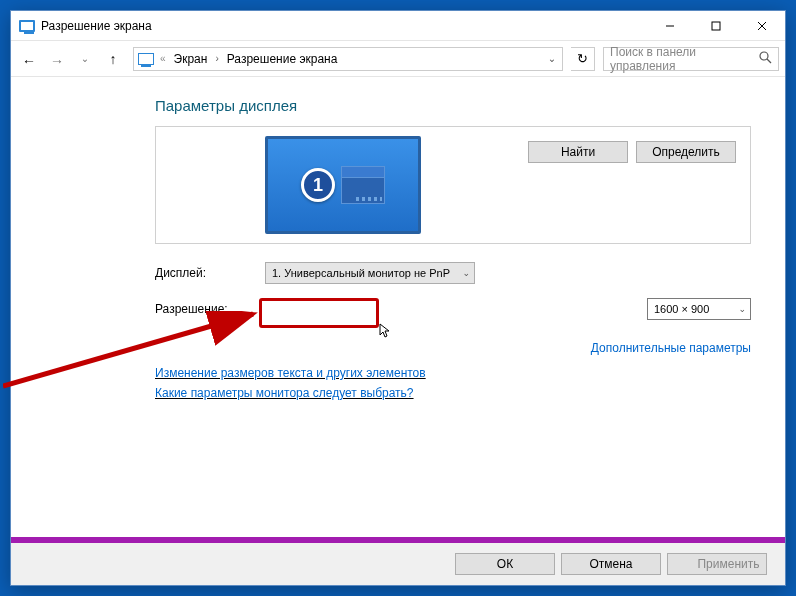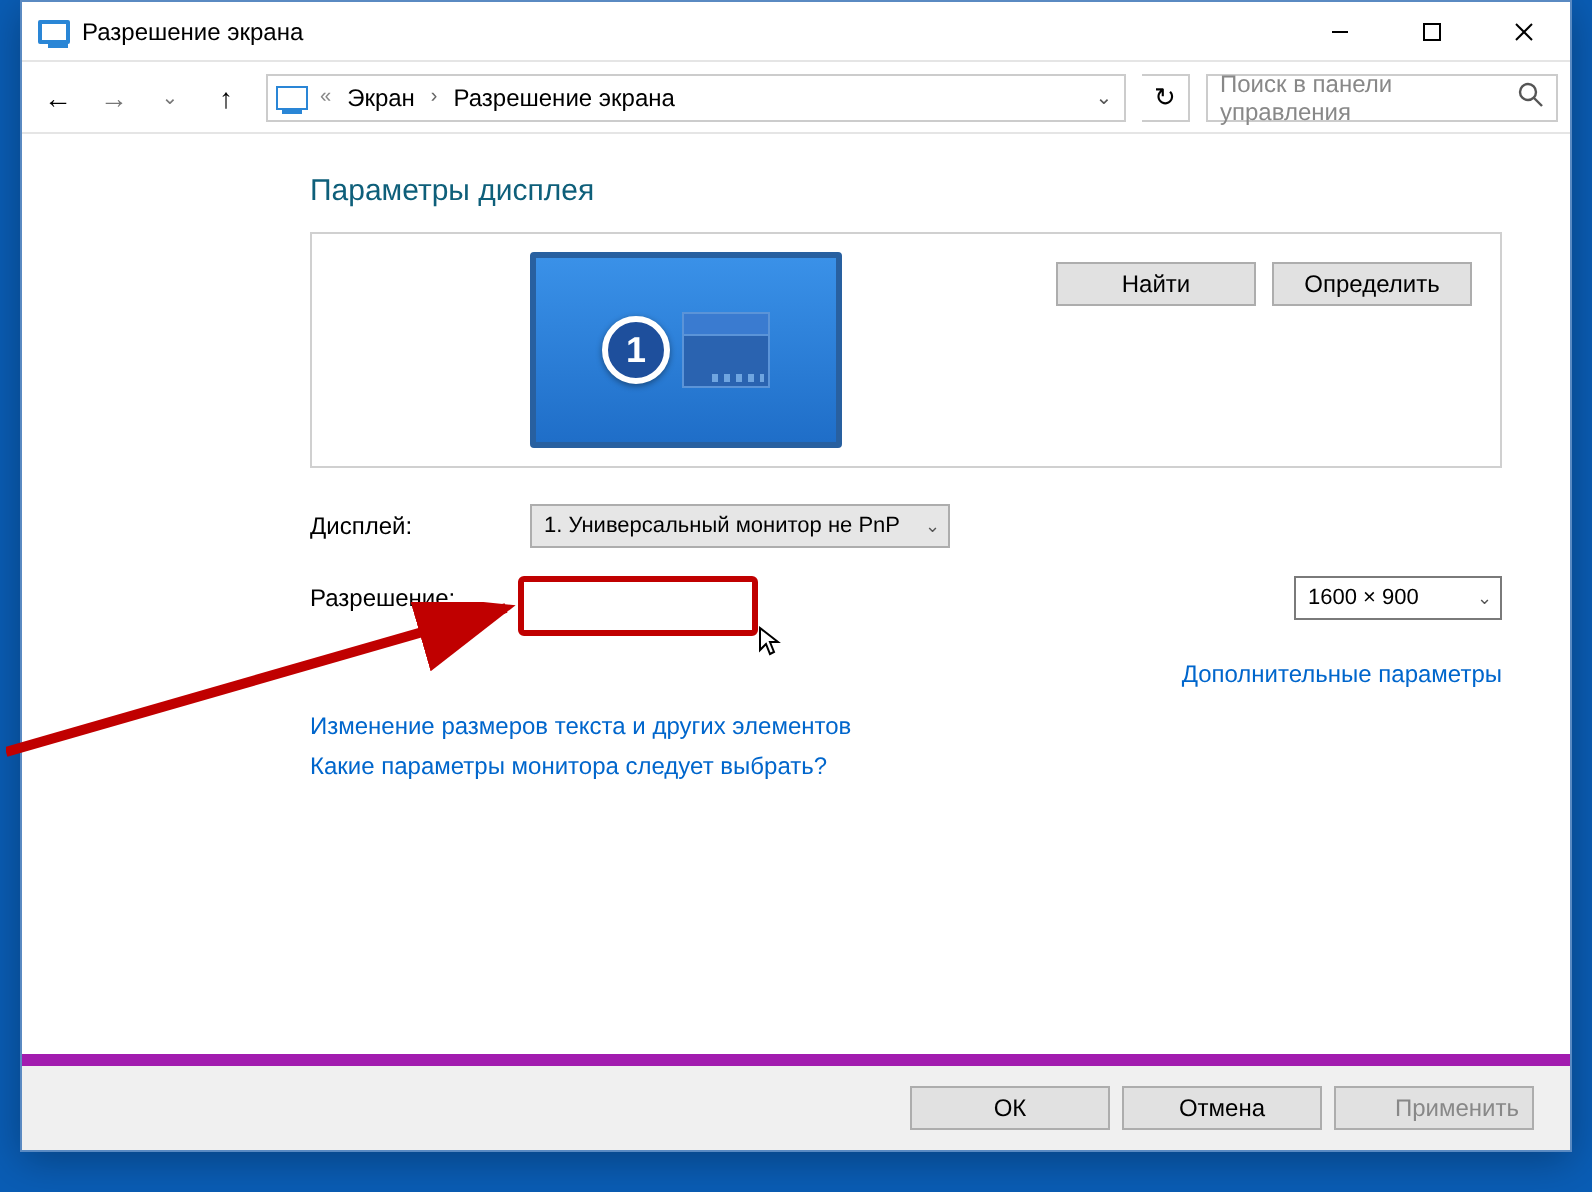--- a/index.html
+++ b/index.html
@@ -1,18 +1,18 @@
 <!DOCTYPE html>
 <html><head>
 <meta charset="utf-8">
 <style>
   * { box-sizing: border-box; font-family: 'Segoe UI', Tahoma, sans-serif; }
   body { margin: 0; background: #0a5db5; width: 796px; height: 596px; overflow: hidden; }
   .window {
-    position: absolute; left: 10px; top: 0; width: 776px; height: 576px;
+    position: absolute; left: 10px; top: 10px; width: 776px; height: 576px;
     background: #fff; border: 1px solid #5a8ac2;
     box-shadow: 0 4px 20px rgba(0,0,0,0.3);
   }
   .titlebar {
     height: 30px; display: flex; align-items: center; border-bottom: 1px solid #e5e5e5;
   }
   .title-icon {
     width: 16px; height: 12px; margin: 0 6px 0 8px; border: 2px solid #2a86d6;
     border-radius: 1px; position: relative; display: inline-block;
   }
@@ -99,21 +99,21 @@
   }
   .red-arrow {
     position:absolute; left:-8px; top:300px; width:258px; height:80px; pointer-events:none;
   }
   .cursor {
     position:absolute; left:368px; top:312px; font-size:13px; color:#000; pointer-events:none;
   }
 
   .adv-link { text-align:right; margin:18px 14px 10px; }
   .link { color:#0066cc; font-size:12px; cursor:pointer; }
-  .link-row { margin:6px 14px; font-size:12px; }
+  .link-row { margin:6px 14px; font-size:12px;text-decoration:underline; }
 
   .footer {
     position:absolute; bottom:0; left:0; right:0; height:48px;
     border-top:6px solid #a21caf; background:#f0f0f0;
     display:flex; align-items:center; justify-content:flex-end; padding:0 18px; gap:6px;
   }
 </style>
 </head>
 <body>
 

